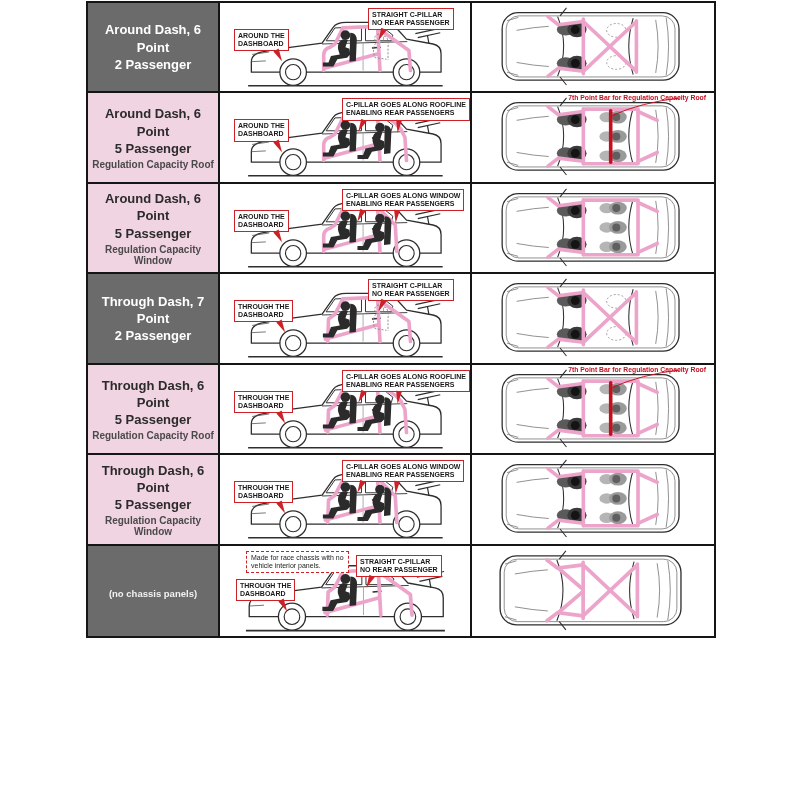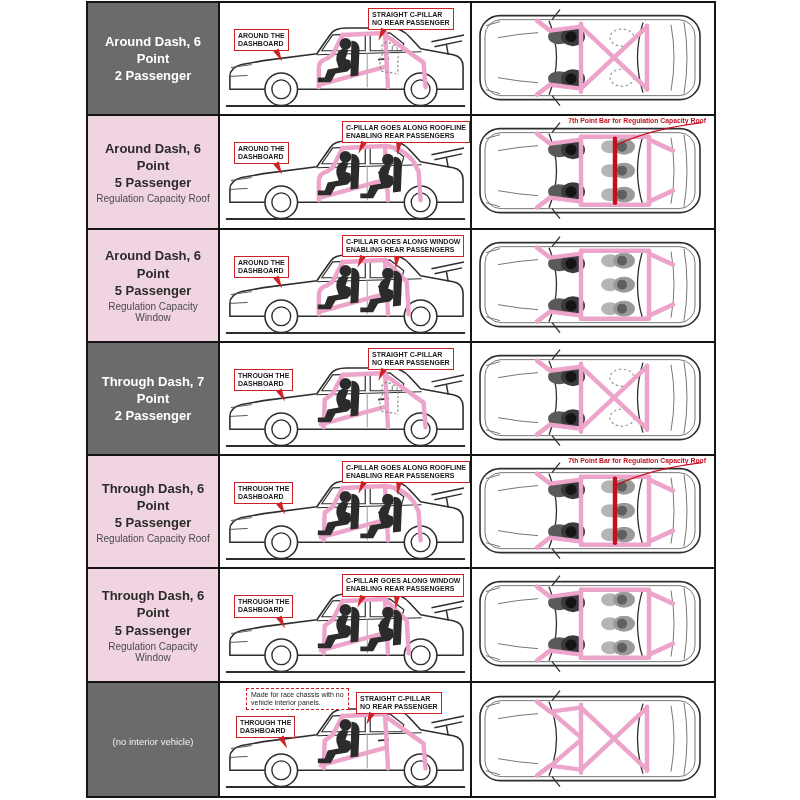--- a/index.html
+++ b/index.html
@@ -1,28 +1,28 @@
 <!DOCTYPE html>
 <html><head>
 <meta charset="utf-8">
 <style>
   * { box-sizing: border-box; margin: 0; padding: 0; }
   html,body { width:800px; height:800px; background:#fff; font-family:"Liberation Sans", sans-serif; }
-  .chart { position:absolute; left:86px; top:1px; width:630px; height:797px;
+  .chart { position:absolute; left:86px; top:1px; width:630px; height:637px;
            border:2px solid #151515; display:grid; grid-template-rows:repeat(7,1fr); background:#fff; }
   .row { display:grid; grid-template-columns:132px 252px 1fr; border-bottom:2px solid #151515; min-height:0; }
   .row:last-child { border-bottom:none; }
   .cell { position:relative; border-right:2px solid #151515; overflow:hidden; min-width:0; background:#fff; }
   .cell:last-child { border-right:none; }
   .label { display:flex; flex-direction:column; align-items:center; justify-content:center; text-align:center; padding:4px; }
   .label.gray { background:#6b6b6b; }
   .label.pink { background:#f1d4e1; }
   .ltitle { font-weight:bold; font-size:13px; line-height:1.32; white-space:pre-line; color:#2b2b2b; }
   .gray .ltitle { color:#ffffff; }
-  .lsub { font-size:10px; color:#4a4a4a; margin-top:2px; white-space:pre-line; }
+  .lsub { font-size:10px; color:#4a4a4a; margin-top:2px; white-space:pre-line;font-weight:bold; }
   .gray .lsub { color:#f2f2f2; font-size:9.5px; margin-top:5px; }
   .cell svg.fig { position:absolute; left:0; top:0; width:100%; height:100%; }
   .callout { position:absolute; background:#fff; border:1.7px solid #cc2127; color:#1a1a1a;
              font-size:7px; font-weight:bold; line-height:1.15; padding:2px 3px; white-space:pre-line; z-index:3; }
   .callout::after { content:""; position:absolute; top:100%; width:0; height:0;
              border-left:3px solid transparent; border-right:3px solid transparent; border-top:13px solid #cc2127; }
   .co-dash::after { left:72%; transform:rotate(-28deg); transform-origin:top center; }
   .co-pillar::after { left:14%; transform:rotate(26deg); transform-origin:top center; }
   .co-pillar.dual::before { content:""; position:absolute; top:100%; left:42%; width:0; height:0;
              border-left:3px solid transparent; border-right:3px solid transparent; border-top:13px solid #cc2127;
@@ -326,21 +326,21 @@
         <use href="#top-rear-trio"></use>
         <use href="#top-front-pair"></use>
         <use href="#top-cage-core"></use>
         <use href="#top-side"></use>
       </svg>
     </div>
   </div>
 
   <div class="row">
     <div class="cell label gray">
-      <div class="lsub">(no interior vehicle)</div>
+      <div class="lsub">(no chassis panels)</div>
     </div>
     <div class="cell">
       <svg class="fig" viewBox="0 0 253 110">
         <use href="#car-side"></use>
         <use href="#leg-through"></use>
         <use href="#cage-main"></use>
         <use href="#brace-straight"></use>
         <use href="#fig-side"></use>
       </svg>
       <div class="race-note">Made for race chassis with no

